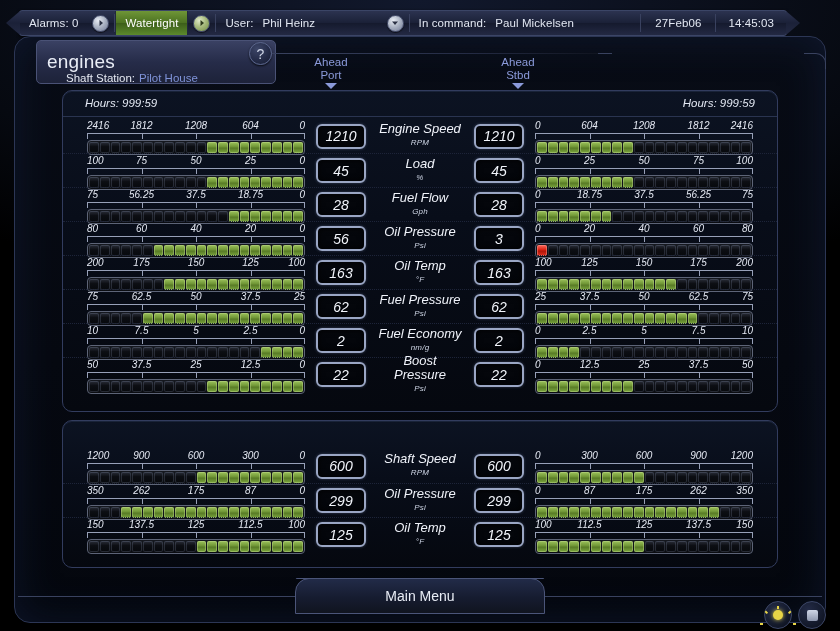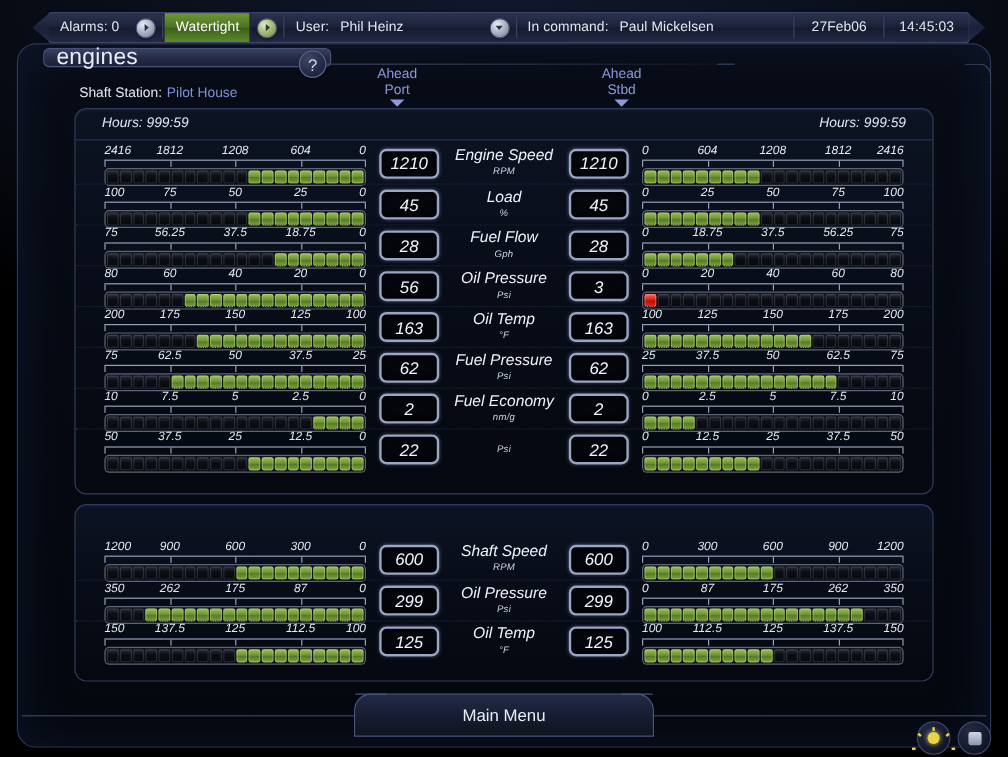--- a/index.html
+++ b/index.html
@@ -22,21 +22,21 @@
     position: absolute;
     left: 14px; top: 36px; right: 14px; bottom: 8px;
     border: 1px solid #2c3655;
     border-radius: 16px;
     background: linear-gradient(180deg, #080c16 0%, #060911 55%, #04070e 100%);
     box-shadow: inset 0 0 40px rgba(30,45,90,.35);
   }
 
   
   .topbar {
-    position: absolute; left: 40px; top: 10px; width: 768px; height: 26px;
+    position: absolute; left: 19px; top: 10px; width: 768px; height: 26px;
     display: flex; align-items: stretch;
     background: linear-gradient(180deg, #2c3350 0%, #1b2138 48%, #151a2e 52%, #232943 100%);
     border: 1px solid #3b4566;
     border-radius: 3px;
     box-shadow: 0 1px 3px rgba(0,0,0,.8);
     justify-content: space-between;
   }
   .topbar:before, .topbar:after {
     content: ""; position: absolute; top: 0; width: 14px; height: 100%;
   }
@@ -76,21 +76,21 @@
     box-shadow: 0 1px 1px rgba(0,0,0,.6);
   }
   .tb-arrow-btn.green {
     background: radial-gradient(circle at 35% 30%, #dfe9c8 0%, #a8bb7e 45%, #6f8a41 100%);
   }
   .tb-arrow-btn svg { display: block; }
   .tb-grow { flex: 1; }
 
   
   .title-pill {
-    position: absolute; left: 36px; top: 40px; width: 240px; height: 16px;
+    position: absolute; left: 36px; top: 40px; width: 240px; height: 44px;
     background: linear-gradient(180deg, #3a4163 0%, #262c49 50%, #1d2239 100%);
     border: 1px solid #4a5276;
     border-radius: 5px;
     display: flex; align-items: center;
   }
   .title-pill .ttxt {
     font-size: 19px; color: #e9edf6; padding-left: 10px; letter-spacing: .2px;
   }
   .help-btn {
     position: absolute; left: 249px; top: 42px;
@@ -981,20 +981,21 @@
               <span class="seg on"></span>
               <span class="seg on"></span>
               <span class="seg on"></span>
               <span class="seg on"></span>
               <span class="seg on"></span>
               <span class="seg on"></span>
             </div>
       </div>
       <div class="readout">22</div>
       <div class="namecell">
+        <div class="n">Boost Pressure</div>
         <div class="u">Psi</div>
       </div>
       <div class="readout">22</div>
       <div class="gauge-wrap">
         <div class="scale">
               <span class="tk e-first" style="left:0%">0</span>
               <span class="tk" style="left:25%">12.5</span>
               <span class="tk" style="left:50%">25</span>
               <span class="tk" style="left:75%">37.5</span>
               <span class="tk e-last" style="left:100%">50</span>

